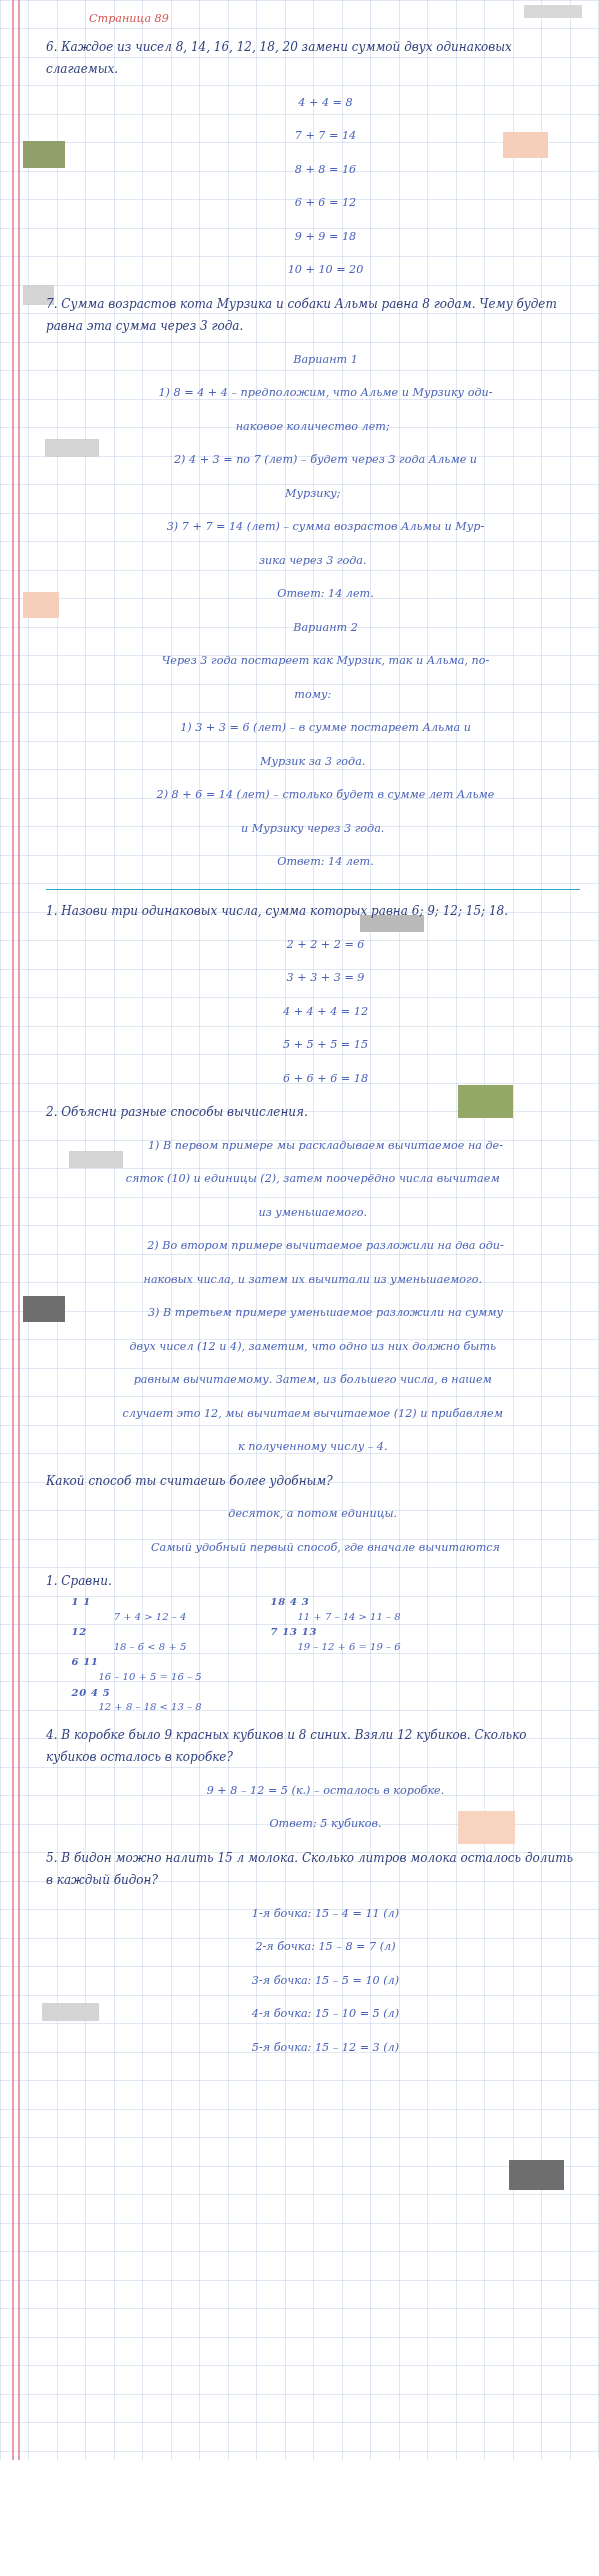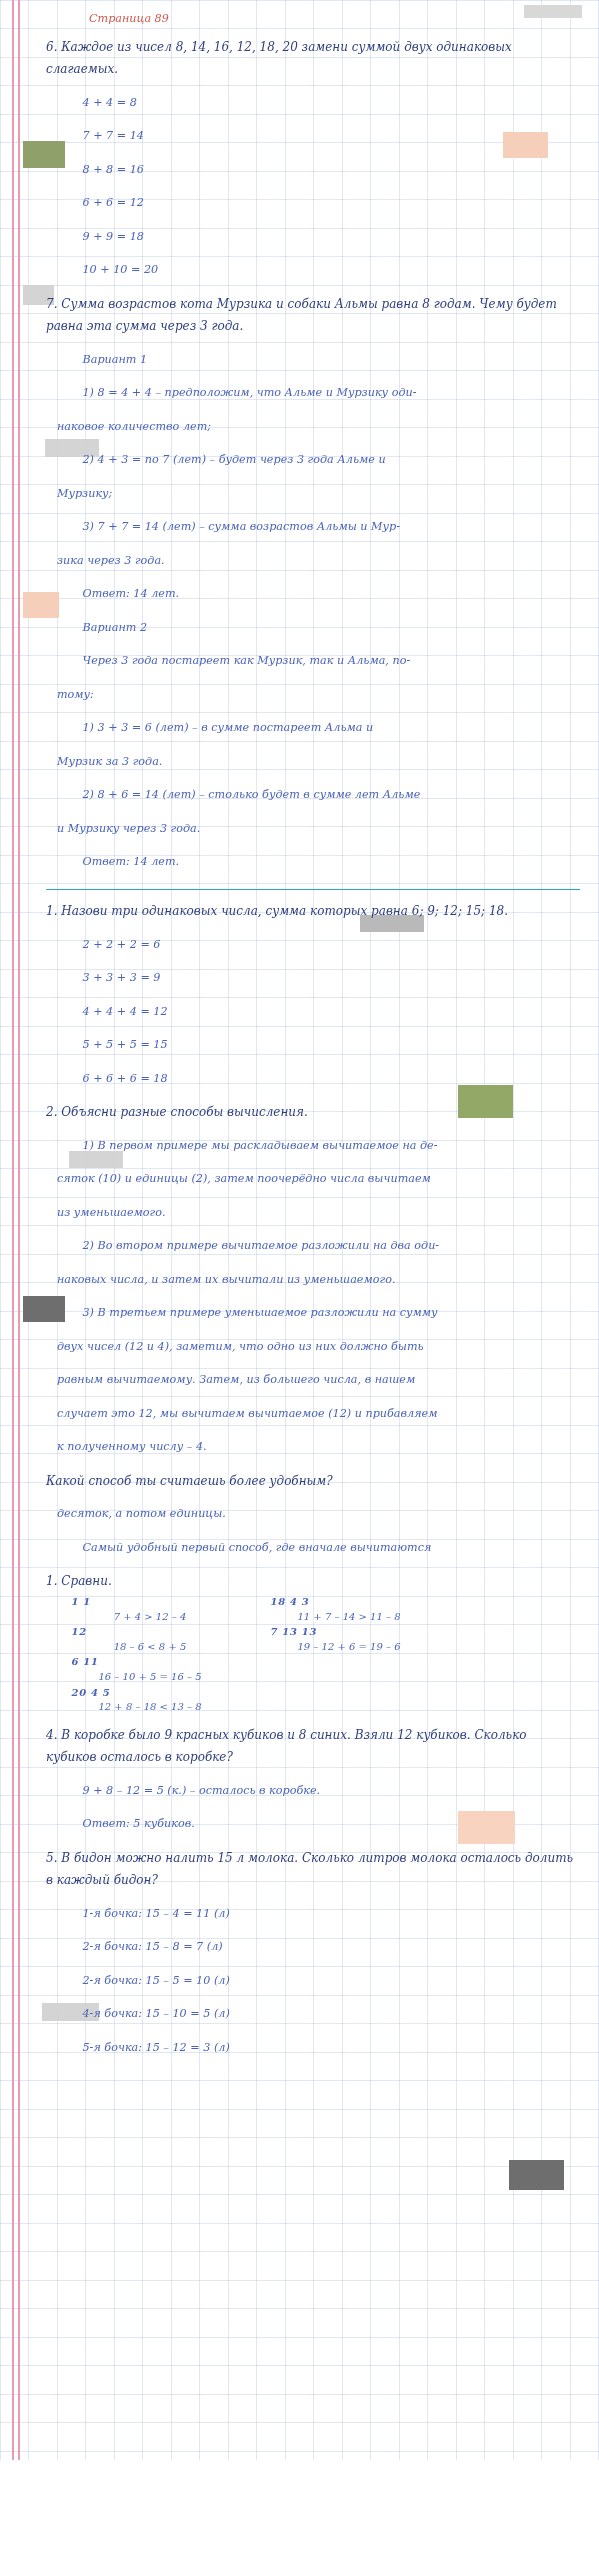--- a/index.html
+++ b/index.html
@@ -53,20 +53,21 @@
     margin:7.5px 0 3px 0;
   }
 
   .line{
     font-size:11.2px;
     line-height:22.5px;
     font-style:italic;
     font-family:"DejaVu Serif", serif;
     color:#4a63b8;
     margin:11px;
+    text-align:center;
   }
   .indent{padding-left:25.5px;}
 
   .hr-blue{
     border:0;
     border-top:1.5px solid #2aa6c8;
     margin:15px 0 10.5px 0;
   }
 
   
@@ -246,20 +247,20 @@
     <div class="task">4. В коробке было 9 красных кубиков и 8 синих. Взяли 12 кубиков. Сколько кубиков осталось в коробке?</div>
     <div class="indent">
       <div class="line">9 + 8 – 12 = 5 (к.) – осталось в коробке.</div>
       <div class="line">Ответ: 5 кубиков.</div>
     </div>
 
     <div class="task">5. В бидон можно налить 15 л молока. Сколько литров молока осталось долить в каждый бидон?</div>
     <div class="indent">
       <div class="line">1-я бочка: 15 – 4 = 11 (л)</div>
       <div class="line">2-я бочка: 15 – 8 = 7 (л)</div>
-      <div class="line">2-я бочка: 15 – 5 = 10 (л)</div>
+      <div class="line">3-я бочка: 15 – 5 = 10 (л)</div>
       <div class="line">4-я бочка: 15 – 10 = 5 (л)</div>
       <div class="line">5-я бочка: 15 – 12 = 3 (л)</div>
     </div>
 
   </div>
 </div>
 
 
 </body></html>

